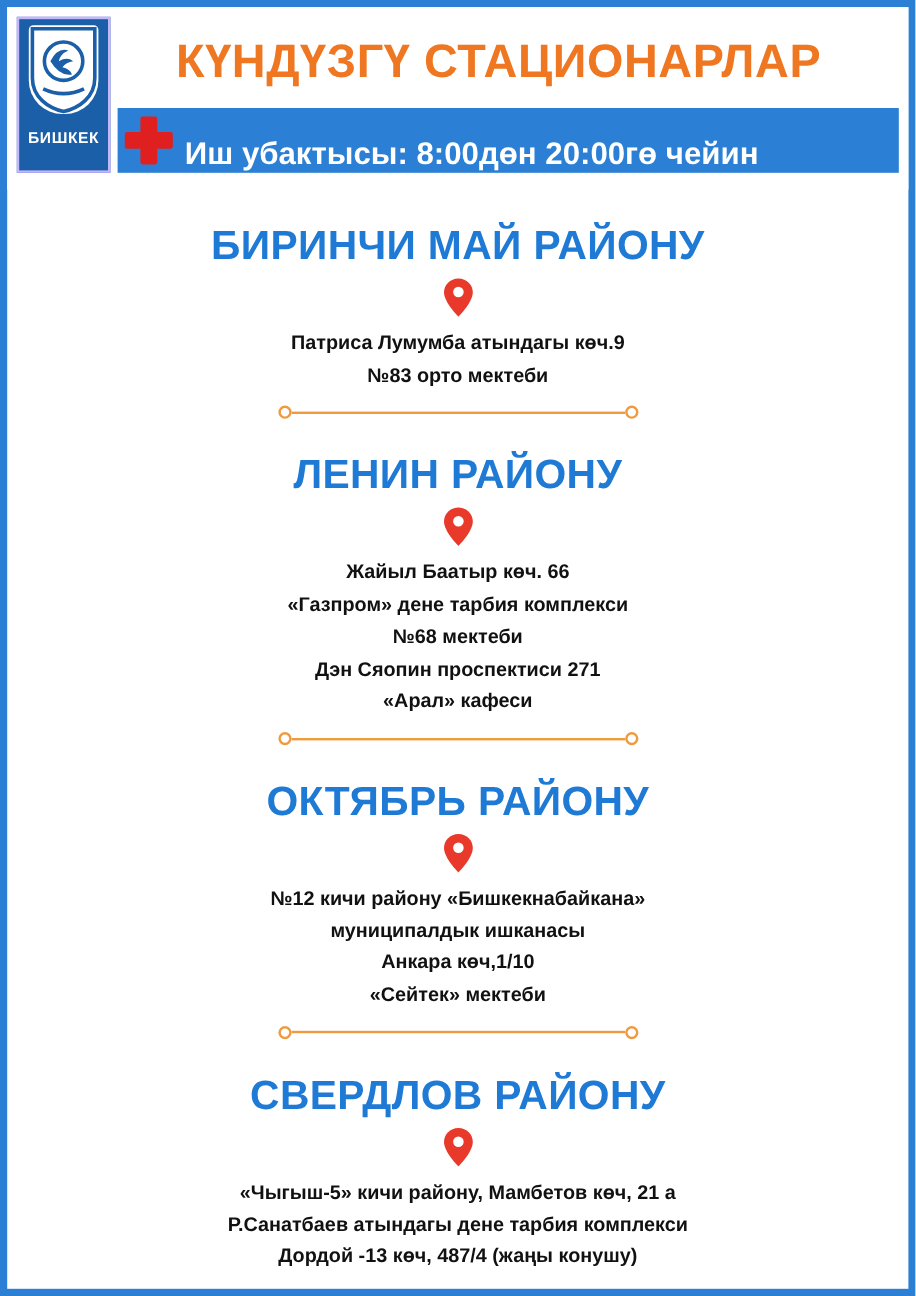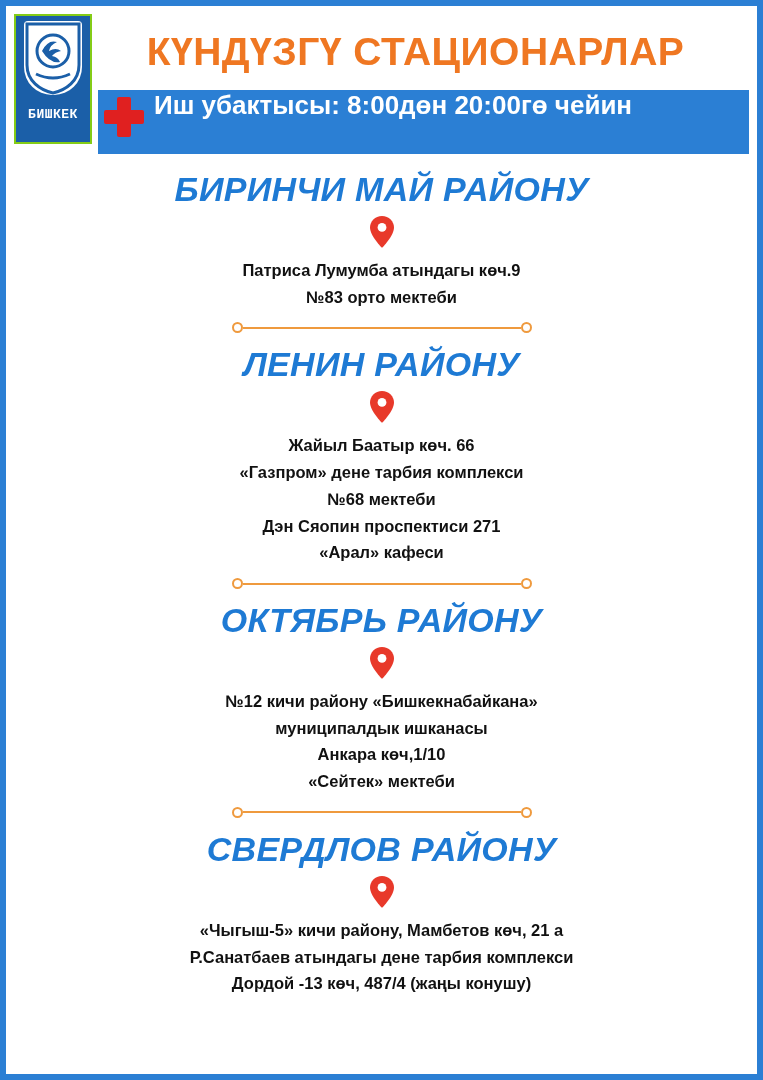--- a/index.html
+++ b/index.html
@@ -28,28 +28,27 @@
     height: 152px;
     background: #ffffff;
   }
   .logo-box {
     position: absolute;
     left: 8px;
     top: 8px;
     width: 78px;
     height: 130px;
     background: #1b5fa8;
-    border: 2px solid #84cc16;
+    border: 2px solid #c4b5fd;
     box-sizing: border-box;
     display: flex;
     flex-direction: column;
     align-items: center;
     justify-content: flex-start;
     padding-top: 5px;
-    font-family: Liberation Mono, monospace;
   }
   .logo-shield {
     width: 58px;
     height: 74px;
     background: #ffffff;
     border-radius: 4px 4px 28px 28px;
     position: relative;
     display: flex;
     align-items: center;
     justify-content: center;
@@ -76,24 +75,24 @@
     font-size: 39px;
     font-weight: bold;
     letter-spacing: 0.5px;
     white-space: nowrap;
   }
   .hours-bar {
     position: absolute;
     left: 92px;
     right: 8px;
     top: 84px;
-    height: 64px;
+    height: 54px;
     background: #2b7fd4;
     display: flex;
-    align-items: flex-start;
+    align-items: flex-end;
     padding-left: 56px;
     box-sizing: border-box;
   }
   .cross-icon {
     position: absolute;
     left: 6px;
     top: 7px;
     width: 40px;
     height: 40px;
   }
@@ -120,23 +119,22 @@
 
   
   .content {
     padding: 0 20px;
   }
   .district-title {
     text-align: center;
     color: #1e7ad4;
     font-size: 34px;
     font-weight: bold;
-    margin: 12px 0 2px 0;
+    margin: 28px 0 2px 0;
     letter-spacing: 0.3px;
-    font-style: italic;
   }
   .pin-wrap {
     display: flex;
     justify-content: center;
     margin: 6px 0 8px 0;
   }
   .pin {
     width: 26px;
     height: 34px;
     position: relative;

